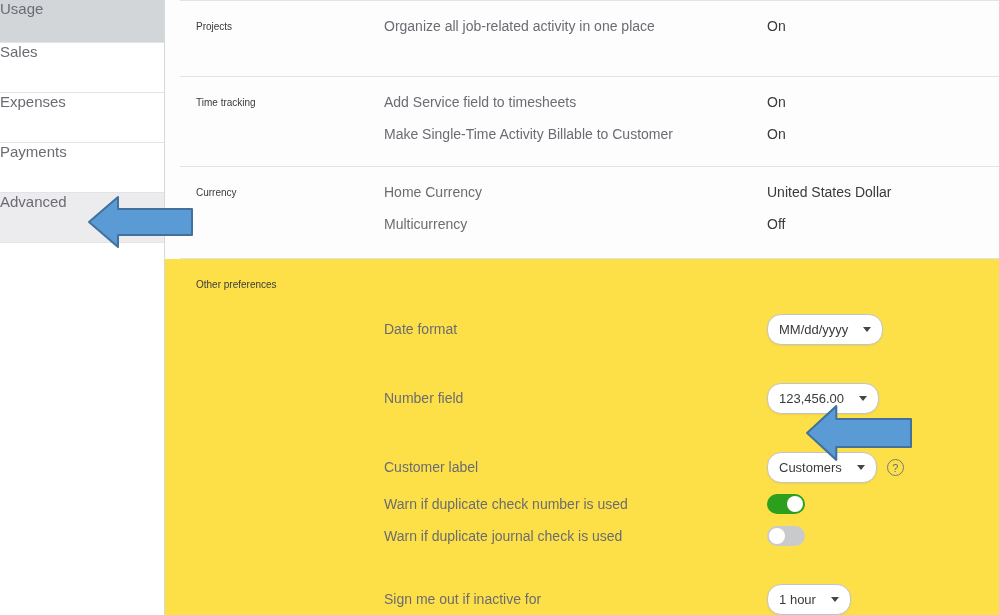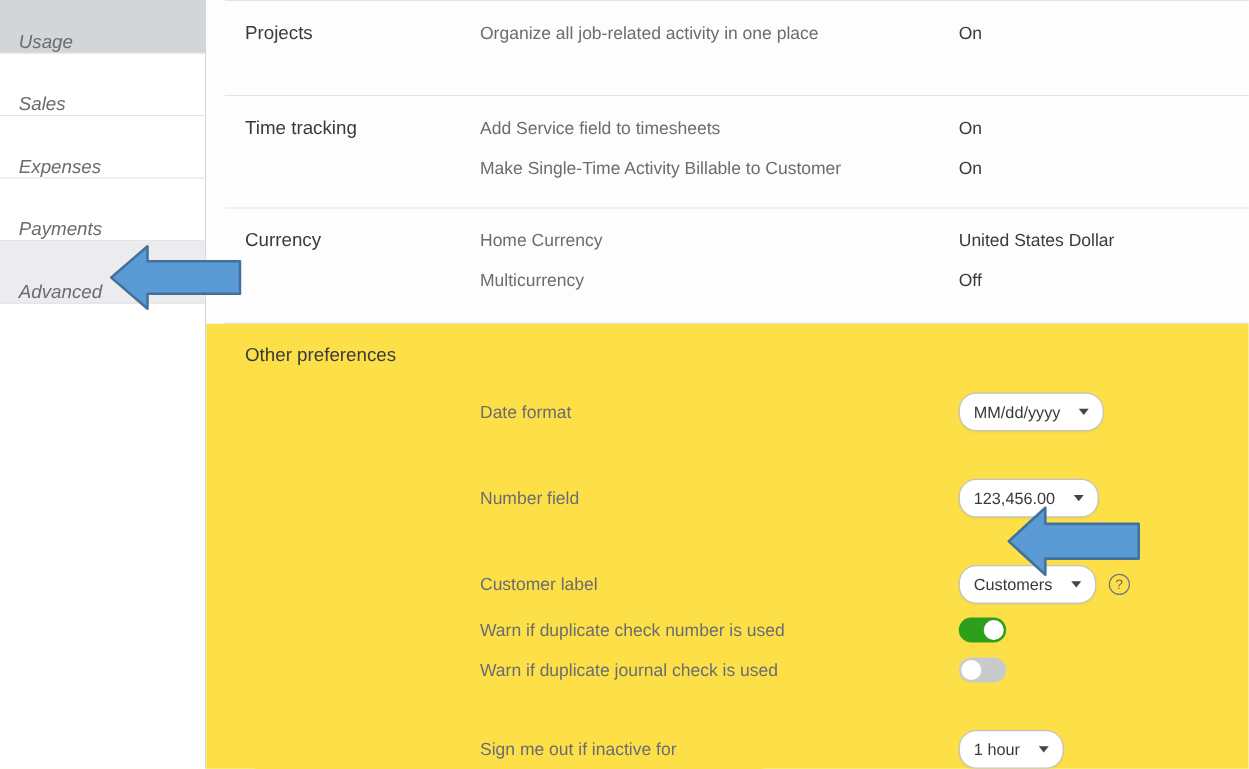--- a/index.html
+++ b/index.html
@@ -3,37 +3,37 @@
 <meta charset="utf-8">
 <style>
   * { margin:0; padding:0; box-sizing:border-box; }
   html,body { width:999px; height:615px; overflow:hidden;
     font-family:"Liberation Sans", sans-serif; background:#fff; }
   .app { position:relative; width:999px; height:615px; display:flex; }
 
   
   .sidebar { width:165px; height:100%; background:#fff;
     border-right:1px solid #d6d7d9; flex:0 0 165px; }
-  .sb-item { height:50px; display:flex; align-items:flex-end; padding-left:15px;
-    border-bottom:1px solid #e3e4e6; cursor:pointer; background:#fff;font-style:italic; }
+  .sb-item { height:50px; display:flex; align-items:flex-start; 
+    border-bottom:1px solid #e3e4e6; cursor:pointer; background:#fff; }
   .sb-item.active-gray { height:43px; background:#d3d6d9; }
   .sb-item.selected { background:#ececee; }
   .sb-label { font-size:15px; color:#6b6c72; }
 
   
   .content { flex:1; display:flex; flex-direction:column; height:100%; background:#fdfdfe; }
   .top-strip { height:19px; background:#f5f6f8; }
   #sections { flex:1; display:flex; flex-direction:column; }
   .divider { height:1px; background:#e2e3e5; margin-left:15px; }
   .section { display:flex; padding-top:17px; background:#fdfdfe; }
   #sections section:nth-of-type(1) { height:75px; }
   #sections section:nth-of-type(2) { height:89px; }
   #sections section:nth-of-type(3) { height:91px; }
   .section.highlight { flex:1; background:#fde047; }
-  .sec-title { width:219px; padding-left:31px; font-size:15px; color:#393a3d; line-height:17px; }
+  .sec-title { width:219px; padding-left:31px; font-size:10px; color:#393a3d; line-height:17px; }
   .rows { flex:1; }
   .row { display:flex; }
   .row-label { width:383px; font-size:14px; color:#6b6c72; line-height:17px; }
   .ctl { display:flex; align-items:center; }
   .row-static { height:32px; align-items:flex-start; }
   .value { font-size:14px; color:#393a3d; line-height:17px; }
 
   .row-dropdown { height:31px; margin-bottom:11px; align-items:center;margin-top:38px; }
   .dropdown { height:31px; min-width:84px; background:#fff; border:1px solid #c1c4c7;
     border-radius:14px; display:inline-flex; align-items:center; justify-content:center;

